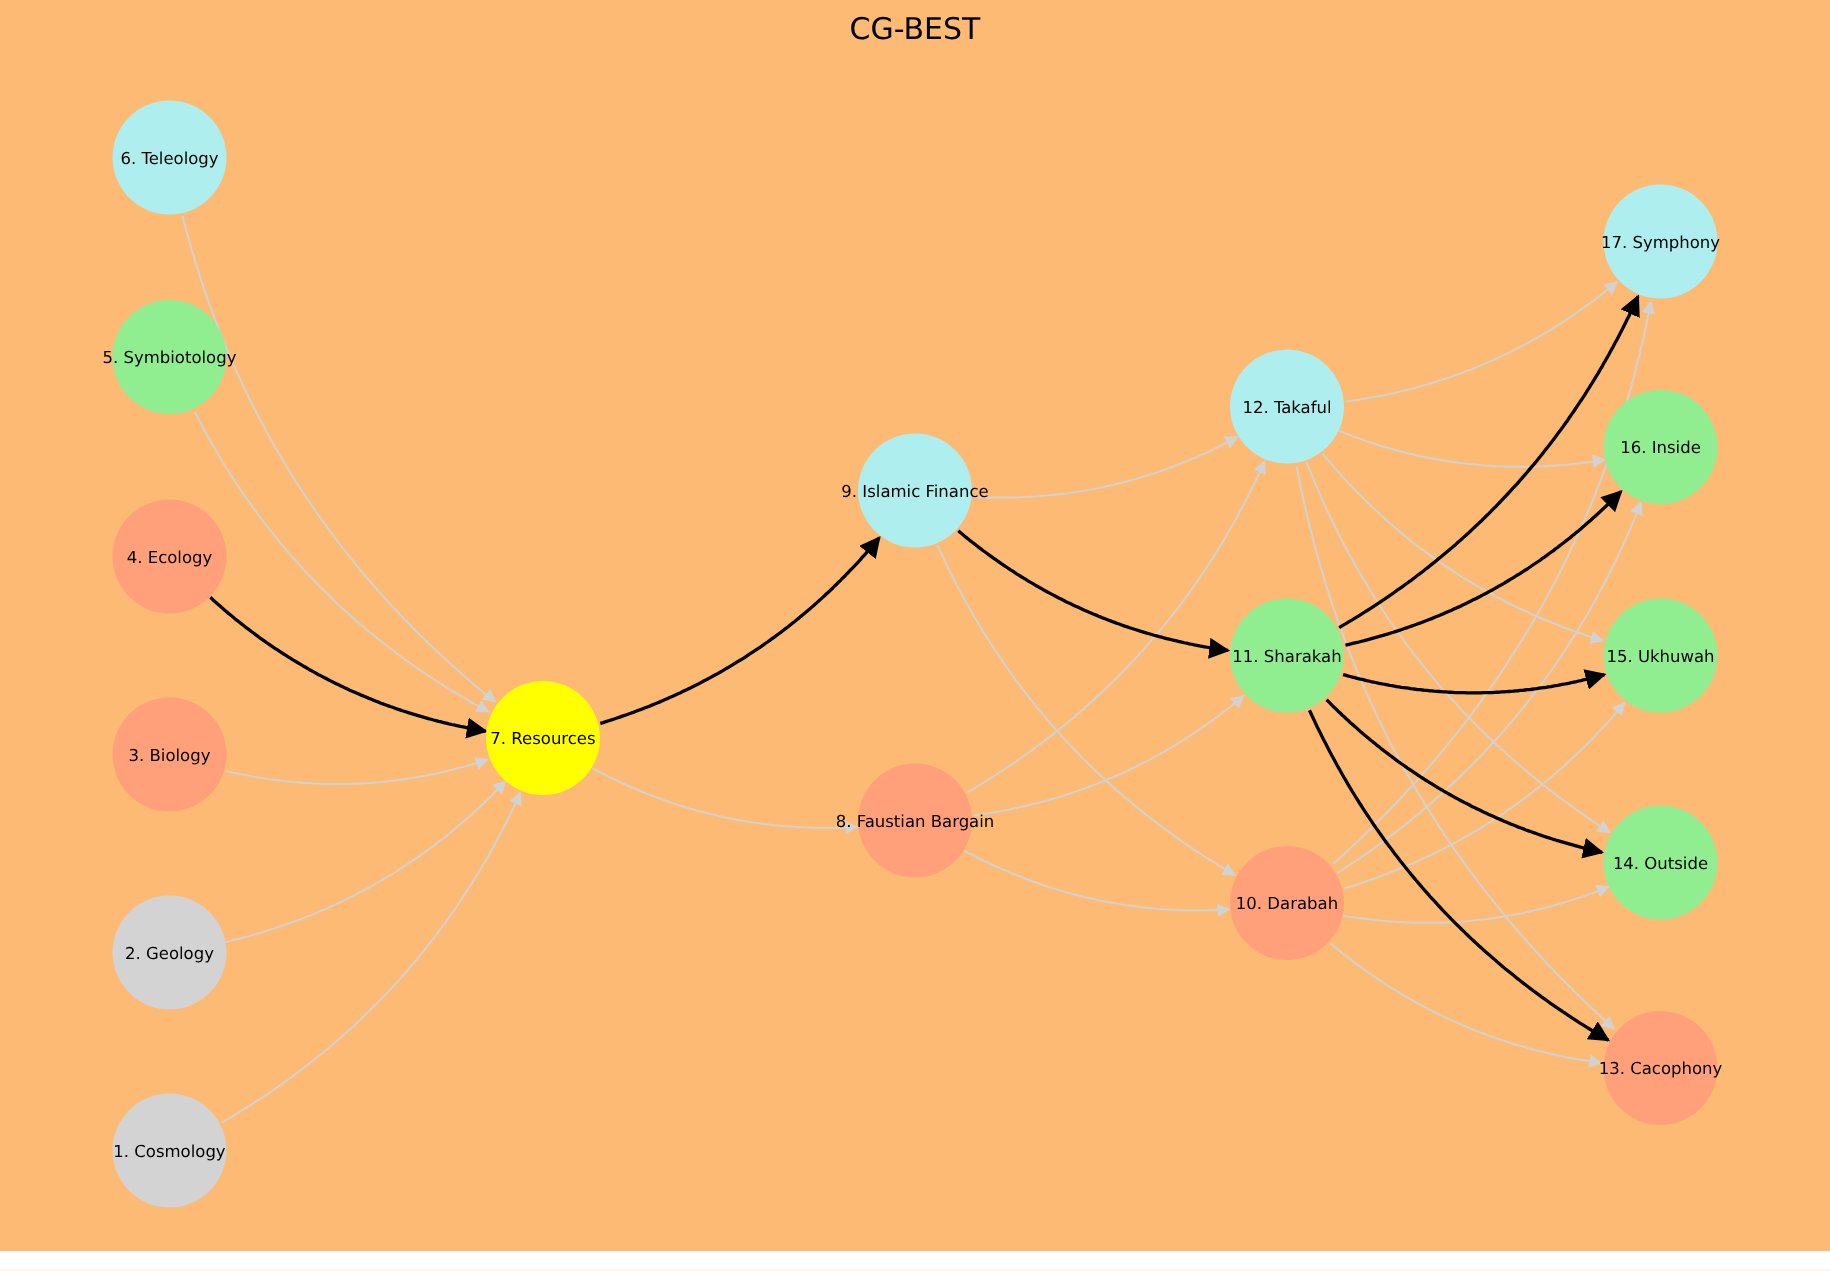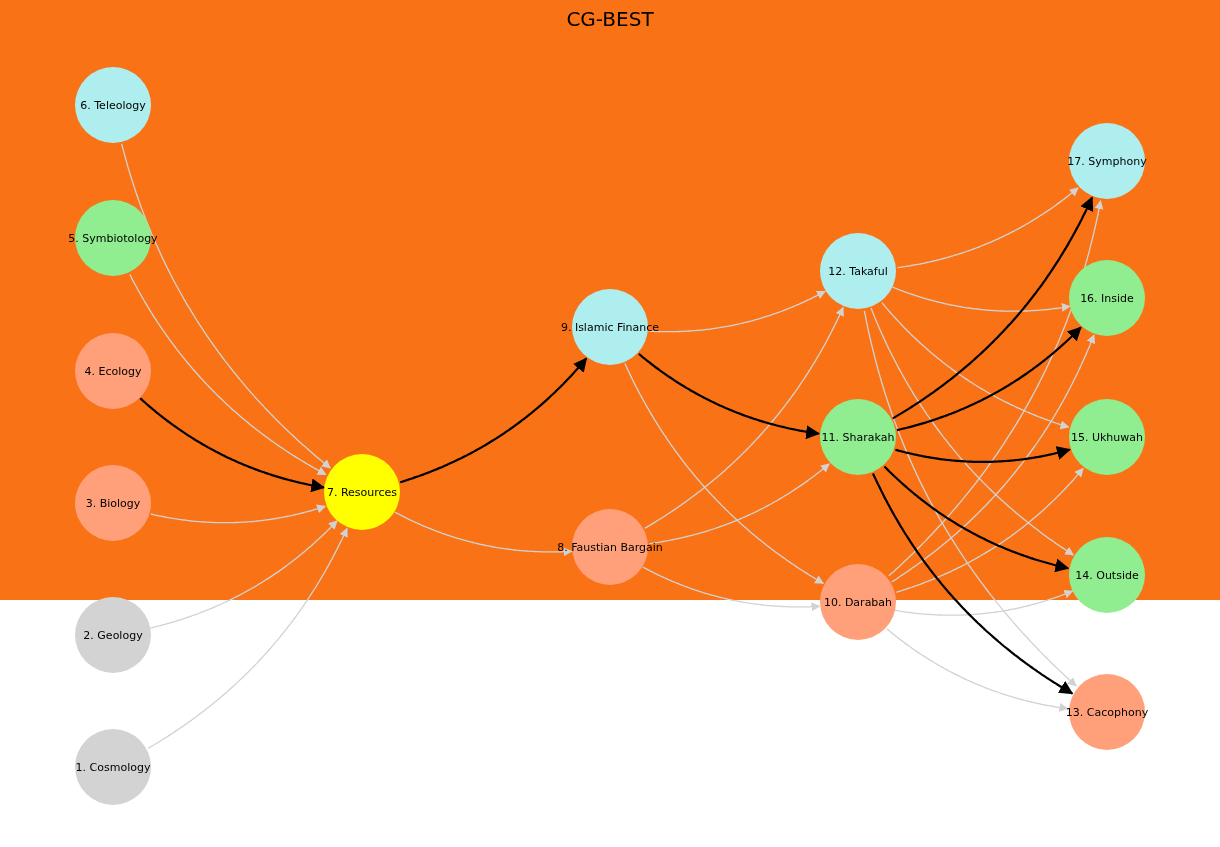--- a/index.html
+++ b/index.html
@@ -2,21 +2,21 @@
 <html><head>
 <meta charset="utf-8">
 <style>
   html, body {
     margin: 0; padding: 0;
     background: #ffffff;
     width: 1220px; height: 847px;
     overflow: hidden;
     font-family: "DejaVu Sans", "Liberation Sans", sans-serif;
   }
-  #figure { position: relative; width: 1220px; height: 600px; background: #f97316; }
+  #figure { position: relative; width: 1220px; height: 834px; background: #fdba74; }
   #figure-title {
     position: absolute; top: 7px; left: 0; width: 100%;
     text-align: center; font-size: 20px; color: #000000;
   }
   #graph-canvas { position: absolute; top: 0; left: 0; }
   .node-label {
     font-size: 11px;
     fill: #000000;
     text-anchor: middle;
     dominant-baseline: middle;

